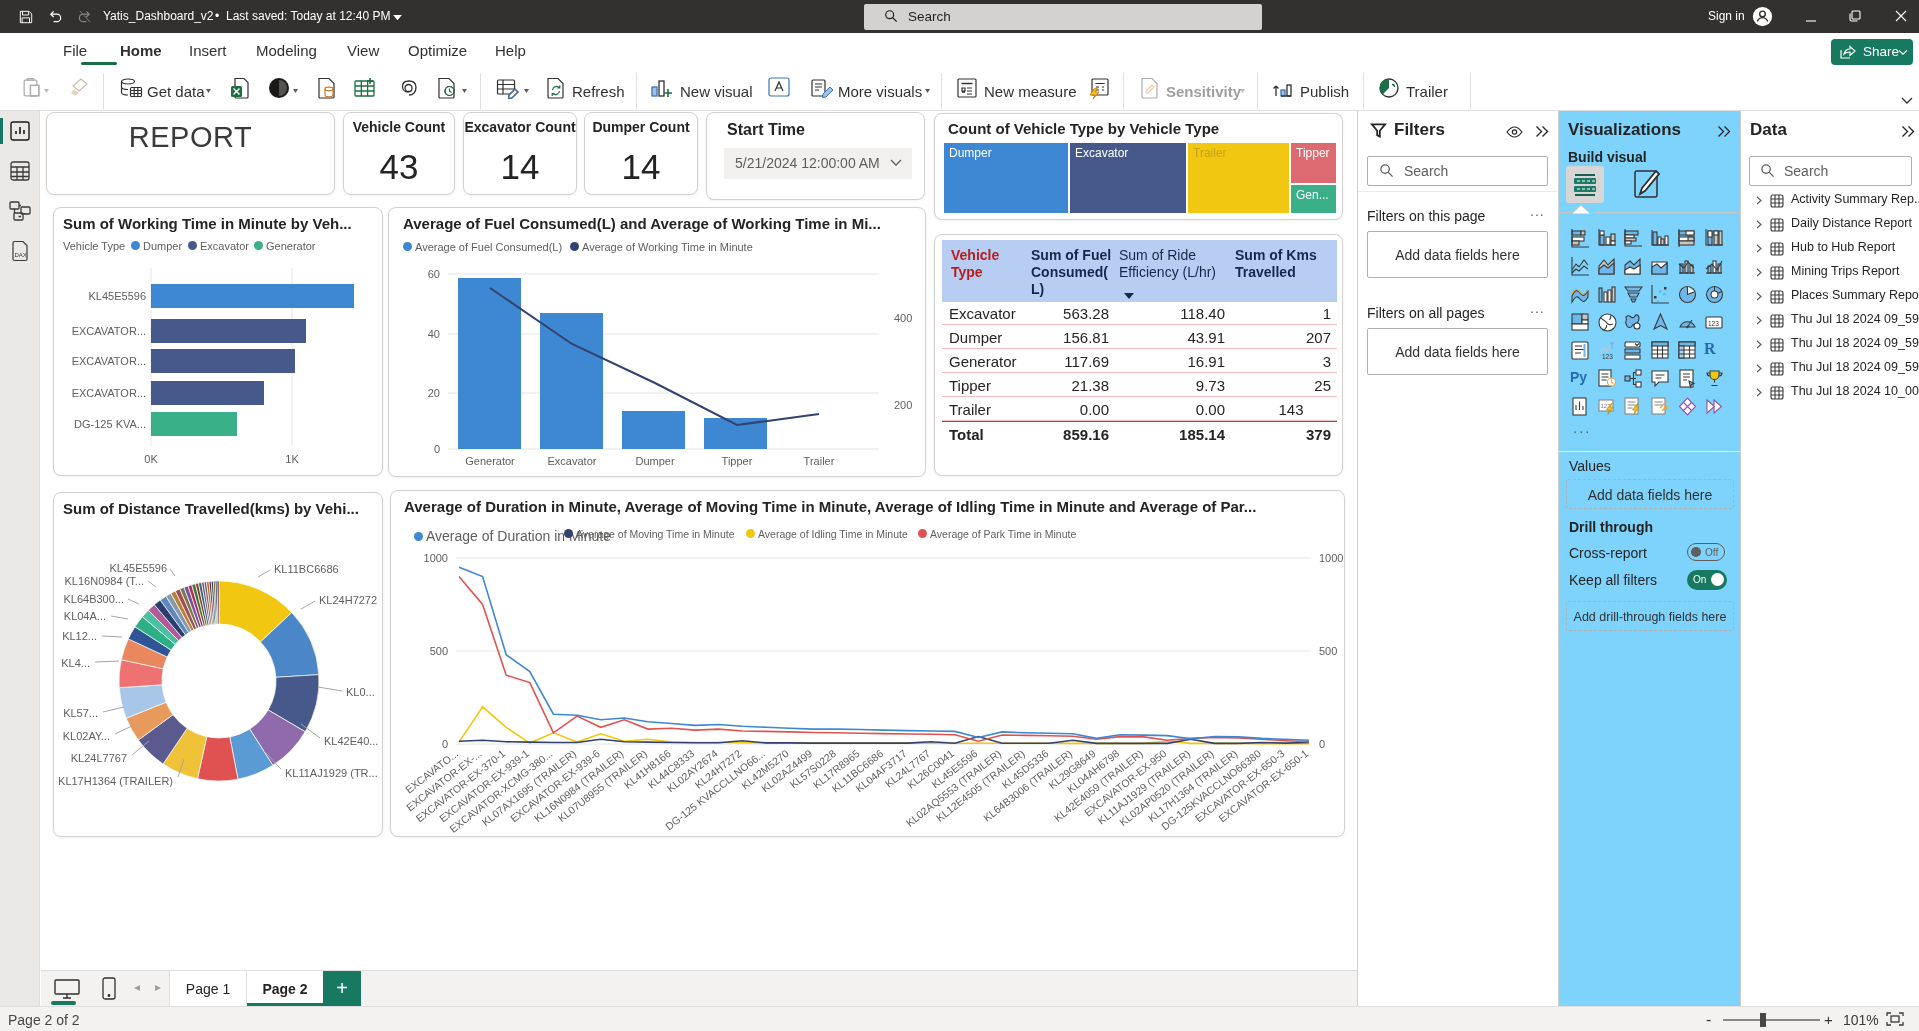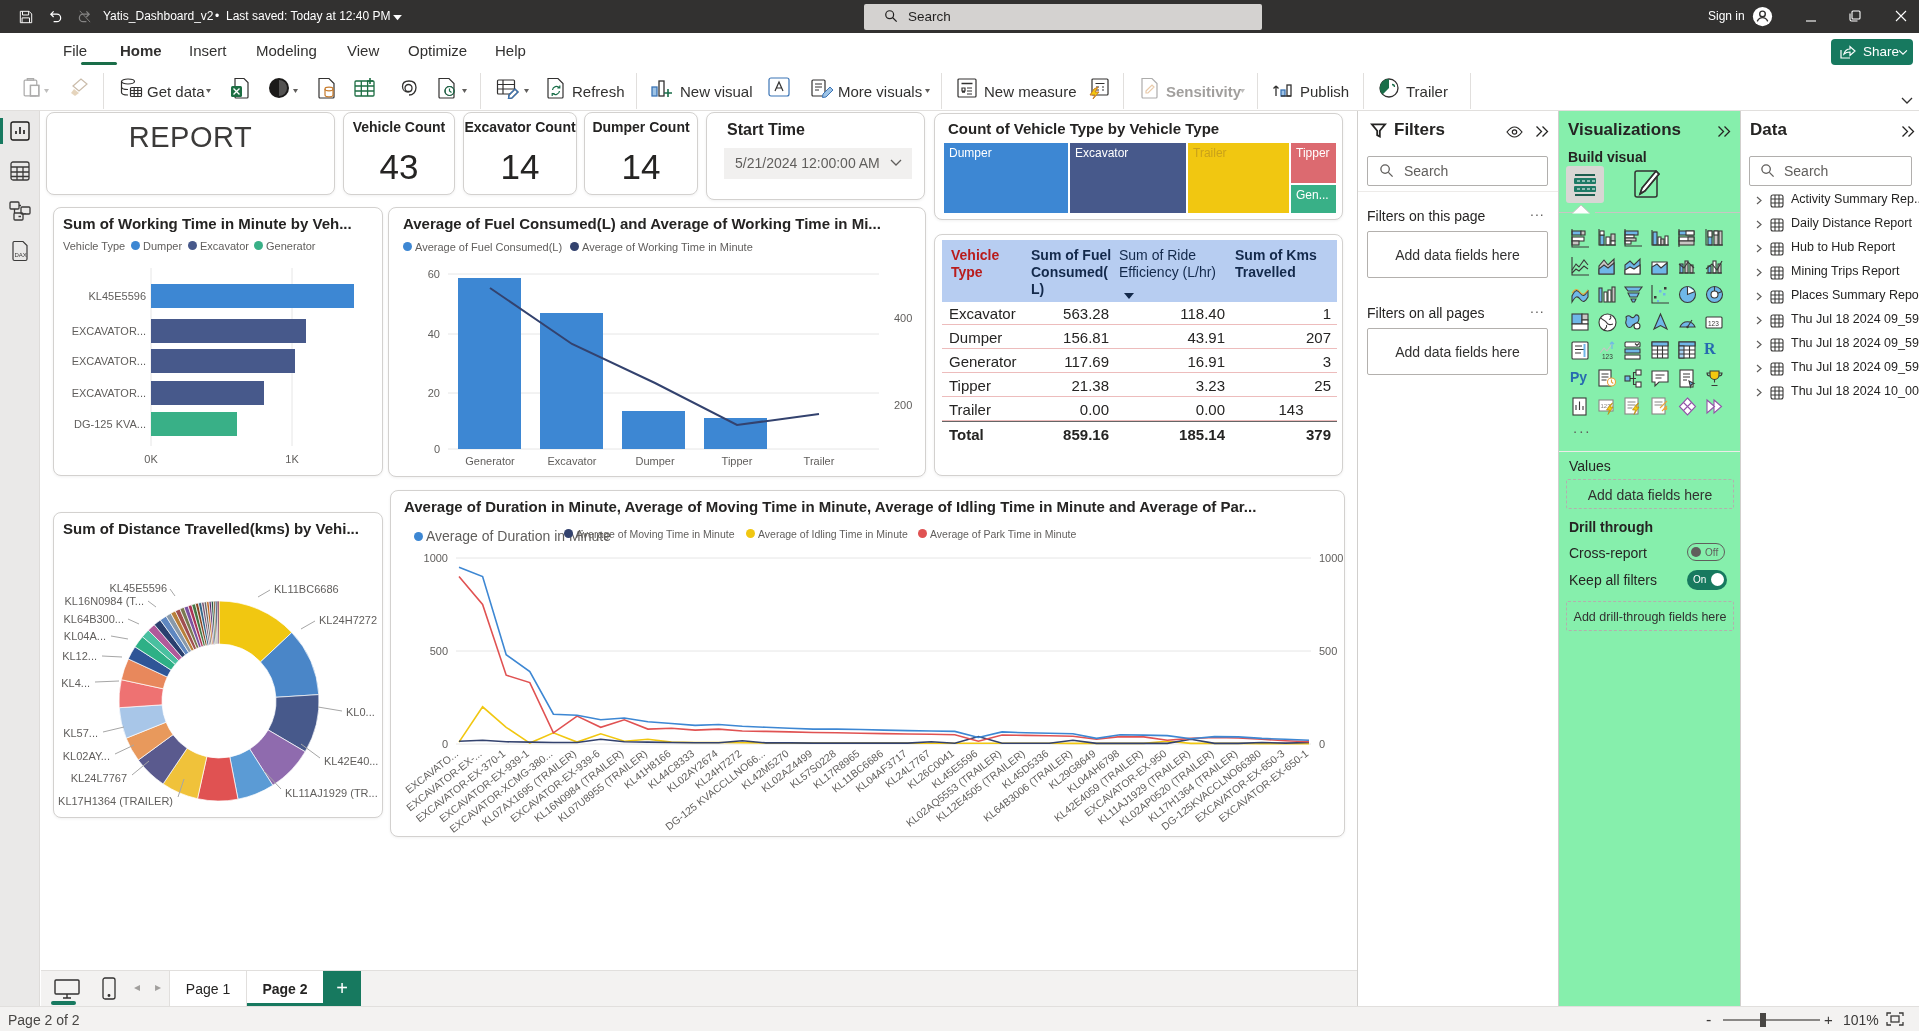--- a/index.html
+++ b/index.html
@@ -22,21 +22,21 @@
 #sidebar{position:absolute;left:0;top:111px;width:40px;height:896px;background:#eae9e8;border-right:1px solid #dedcda;}
 
 #canvas{position:absolute;left:41px;top:111px;width:1316px;height:859px;background:#fff;}
 .card{position:absolute;background:#fff;border:1px solid #d3d1cf;border-radius:8px;box-shadow:0 1px 3px rgba(0,0,0,0.06);}
 .ctitle{position:absolute;font-size:15px;font-weight:bold;color:#252423;white-space:nowrap;overflow:hidden;}
 
 #pagebar{position:absolute;left:41px;top:970px;width:1316px;height:36px;background:#f3f2f1;border-top:1px solid #e1dfdd;}
 #statusbar{position:absolute;left:0;top:1006px;width:1919px;height:25px;background:#f3f2f1;border-top:1px solid #e1dfdd;font-size:14px;color:#484644;}
 
 #fpane{position:absolute;left:1357px;top:111px;width:201px;height:895px;background:#fff;border-left:1px solid #d1cfcd;}
-#vpane{position:absolute;left:1558px;top:111px;width:182px;height:895px;background:#86efac;border-left:1px solid #d1cfcd;}
+#vpane{position:absolute;left:1558px;top:111px;width:182px;height:895px;background:#7dd3fc;border-left:1px solid #d1cfcd;}
 #dpane{position:absolute;left:1740px;top:111px;width:179px;height:895px;background:#fff;border-left:1px solid #d1cfcd;overflow:hidden;}
 .ptitle{font-size:17px;color:#252423;font-weight:bold;}
 .sbox{border:1px solid #b1afad;border-radius:2px;height:30px;font-size:14px;color:#605e5c;}
 .adf{border:1px solid #b3b0ad;border-radius:2px;font-size:14px;color:#323130;text-align:center;}
 .dashed{border:1px dashed #b3b0ad;}
 </style></head>
 <body>
 <div id="app">
 <div id="titlebar">
 <svg style="left:19px;top:10px" width="14" height="14" viewBox="0 0 16 16" fill="none" stroke="#fff" stroke-width="1.1">
@@ -290,21 +290,21 @@
         <div style="position:absolute;left:170px;top:94px;width:120px;text-align:right;font-size:15px;color:#252423;">43.91</div>
         <div style="position:absolute;left:316px;top:94px;width:80px;text-align:right;font-size:15px;color:#252423;">207</div>
         <div style="position:absolute;left:7px;top:115px;width:395px;height:23px;border-bottom:1px solid #edbcbc;"></div>
         <div style="position:absolute;left:14px;top:118px;font-size:15px;color:#252423;">Generator</div>
         <div style="position:absolute;left:79px;top:118px;width:95px;text-align:right;font-size:15px;color:#252423;">117.69</div>
         <div style="position:absolute;left:170px;top:118px;width:120px;text-align:right;font-size:15px;color:#252423;">16.91</div>
         <div style="position:absolute;left:316px;top:118px;width:80px;text-align:right;font-size:15px;color:#252423;">3</div>
         <div style="position:absolute;left:7px;top:139px;width:395px;height:23px;border-bottom:1px solid #edbcbc;"></div>
         <div style="position:absolute;left:14px;top:142px;font-size:15px;color:#252423;">Tipper</div>
         <div style="position:absolute;left:79px;top:142px;width:95px;text-align:right;font-size:15px;color:#252423;">21.38</div>
-        <div style="position:absolute;left:170px;top:142px;width:120px;text-align:right;font-size:15px;color:#252423;">3.23</div>
+        <div style="position:absolute;left:170px;top:142px;width:120px;text-align:right;font-size:15px;color:#252423;">9.73</div>
         <div style="position:absolute;left:316px;top:142px;width:80px;text-align:right;font-size:15px;color:#252423;">25</div>
         <div style="position:absolute;left:7px;top:163px;width:395px;height:23px;border-bottom:1px solid #edbcbc;"></div>
         <div style="position:absolute;left:14px;top:166px;font-size:15px;color:#252423;">Trailer</div>
         <div style="position:absolute;left:79px;top:166px;width:95px;text-align:right;font-size:15px;color:#252423;">0.00</div>
         <div style="position:absolute;left:170px;top:166px;width:120px;text-align:right;font-size:15px;color:#252423;">0.00</div>
         <div style="position:absolute;left:316px;top:166px;width:80px;text-align:center;font-size:15px;color:#252423;">143</div>
         <div style="position:absolute;left:7px;top:186px;width:395px;height:1px;background:#666;"></div>
         <div style="position:absolute;left:14px;top:191px;font-size:15px;font-weight:bold;color:#252423;">Total</div>
         <div style="position:absolute;left:79px;top:191px;width:95px;text-align:right;font-size:15px;font-weight:bold;color:#252423;">859.16</div>
         <div style="position:absolute;left:170px;top:191px;width:120px;text-align:right;font-size:15px;font-weight:bold;color:#252423;">185.14</div>
@@ -353,21 +353,21 @@
           <rect x="233" y="153" width="63" height="38" fill="#3d87d3"></rect>
           <rect x="315" y="160" width="63" height="31" fill="#3d87d3"></rect>
           <polyline points="101,30 183,86 266,125 348,167 430,156" fill="none" stroke="#33426e" stroke-width="2"></polyline>
           <text x="101" y="207" font-size="11" fill="#605e5c" text-anchor="middle">Generator</text>
           <text x="183" y="207" font-size="11" fill="#605e5c" text-anchor="middle">Excavator</text>
           <text x="266" y="207" font-size="11" fill="#605e5c" text-anchor="middle">Dumper</text>
           <text x="348" y="207" font-size="11" fill="#605e5c" text-anchor="middle">Tipper</text>
           <text x="430" y="207" font-size="11" fill="#605e5c" text-anchor="middle">Trailer</text>
         </svg>
       </div>
-<div class="card" style="left:12px;top:381px;width:330px;height:306px;margin-top:20px;">
+<div class="card" style="left:12px;top:381px;width:330px;height:345px;">
         <div class="ctitle" style="left:9px;top:7px;width:312px;">Sum of Distance Travelled(kms) by Vehi...</div>
         <svg style="position:absolute;left:0;top:26px" width="330" height="318" viewBox="0 0 330 318">
           <path d="M165.0 62.0A100 100 0 0 1 237.8 93.5L206.5 122.9A57 57 0 0 0 165.0 105.0Z" fill="#f1c711" stroke="#fff" stroke-width="0.7"></path>
           <path d="M237.8 93.5A100 100 0 0 1 264.8 155.6L221.9 158.3A57 57 0 0 0 206.5 122.9Z" fill="#4a86c8" stroke="#fff" stroke-width="0.7"></path>
           <path d="M264.8 155.6A100 100 0 0 1 251.2 212.7L214.1 190.9A57 57 0 0 0 221.9 158.3Z" fill="#47598b" stroke="#fff" stroke-width="0.7"></path>
           <path d="M251.2 212.7A100 100 0 0 1 218.8 246.3L195.7 210.0A57 57 0 0 0 214.1 190.9Z" fill="#8f6bae" stroke="#fff" stroke-width="0.7"></path>
           <path d="M218.8 246.3A100 100 0 0 1 184.0 260.2L175.8 218.0A57 57 0 0 0 195.7 210.0Z" fill="#5b9bd5" stroke="#fff" stroke-width="0.7"></path>
           <path d="M184.0 260.2A100 100 0 0 1 143.5 259.7L152.8 217.7A57 57 0 0 0 175.8 218.0Z" fill="#e05252" stroke="#fff" stroke-width="0.7"></path>
           <path d="M143.5 259.7A100 100 0 0 1 109.1 244.9L133.1 209.3A57 57 0 0 0 152.8 217.7Z" fill="#f0c23a" stroke="#fff" stroke-width="0.7"></path>
           <path d="M109.1 244.9A100 100 0 0 1 84.3 221.1L119.0 195.7A57 57 0 0 0 133.1 209.3Z" fill="#5a5a8e" stroke="#fff" stroke-width="0.7"></path>

